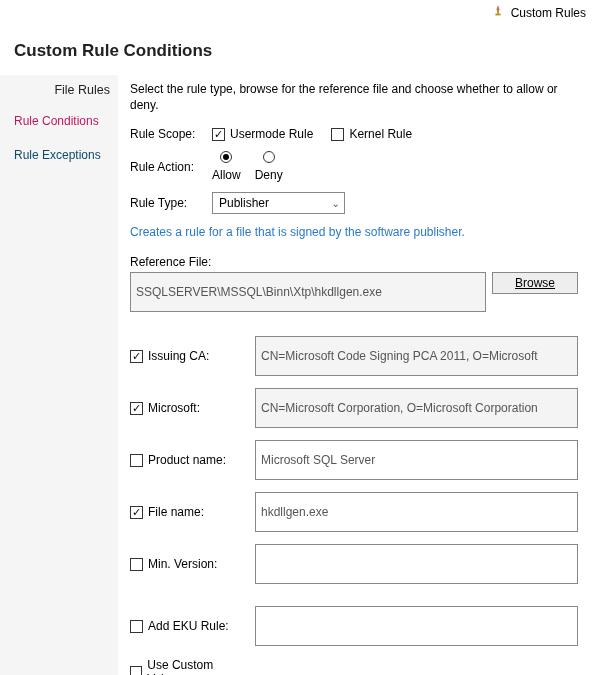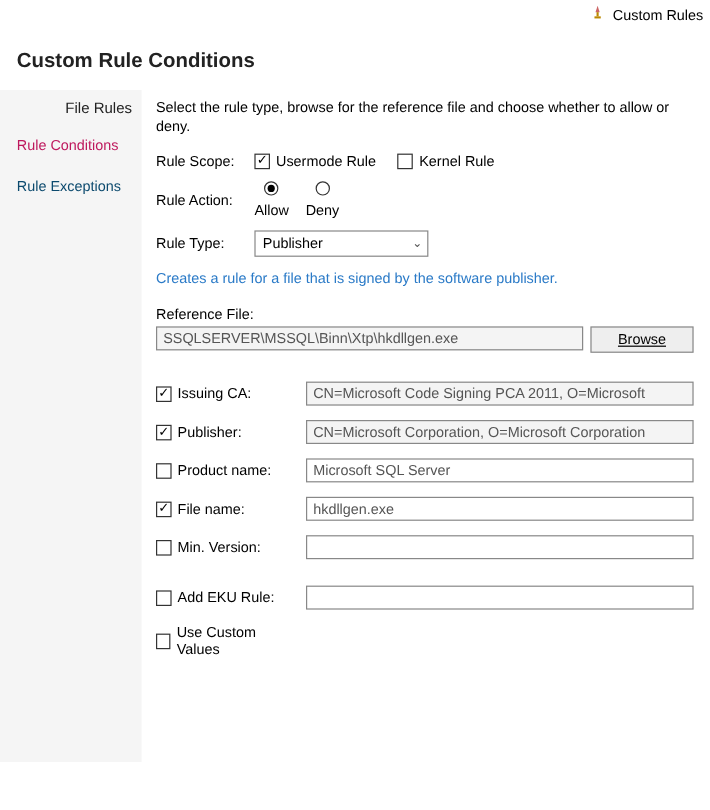--- a/index.html
+++ b/index.html
@@ -105,21 +105,21 @@
   }
   .rdot .fill {
     width: 6px;
     height: 6px;
     background: #000;
     border-radius: 50%;
   }
   .select {
     border: 1px solid #888;
     height: 22px;
-    width: 145px;
+    width: 133px;
     display: inline-flex;
     align-items: center;
     justify-content: space-between;
     padding: 0 4px 0 6px;
     cursor: pointer;
   }
   .select .arrow {
     font-size: 10px;
     color: #555;
   }
@@ -131,21 +131,21 @@
   .field-lbl {
     margin-bottom: 3px;
   }
   .ref-row {
     display: flex;
     gap: 6px;
     margin-bottom: 24px;
   }
   .txt {
     border: 1px solid #888;
-    height: 20px;
+    height: 40px;
     padding: 0 5px;
     font-size: 12px;
     font-family: inherit;
     color: #555;
     background: #fff;
   }
   .txt.ro { background: #f4f4f4; }
   .txt.flex { flex: 1; }
   .btn {
     border: 1px solid #888;
@@ -250,21 +250,21 @@
       <span class="check">
         <span class="box">✓</span>
         <span>Issuing CA:</span>
       </span>
       <input class="txt ro" readonly="" value="CN=Microsoft Code Signing PCA 2011, O=Microsoft" style="">
     </div>
 
     <div class="crit-row">
       <span class="check">
         <span class="box">✓</span>
-        <span>Publisher:</span>
+        <span>Microsoft:</span>
       </span>
       <input class="txt ro" readonly="" value="CN=Microsoft Corporation, O=Microsoft Corporation" style="">
     </div>
 
     <div class="crit-row">
       <span class="check">
         <span class="box"></span>
         <span>Product name:</span>
       </span>
       <input class="txt" value="Microsoft SQL Server" style="">

